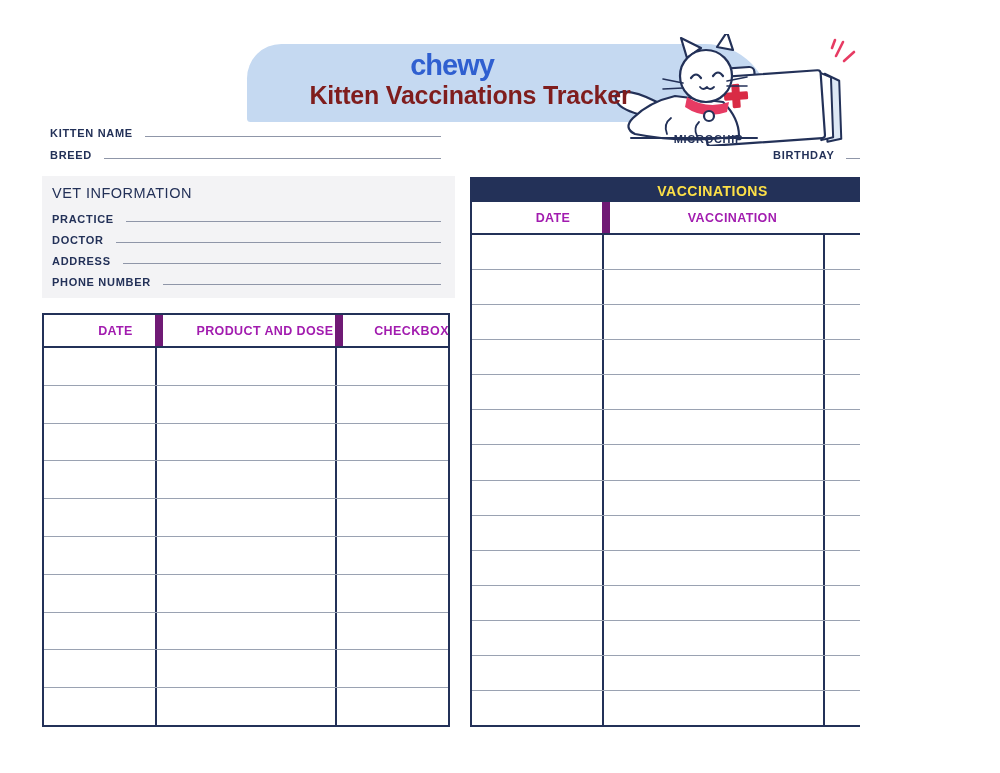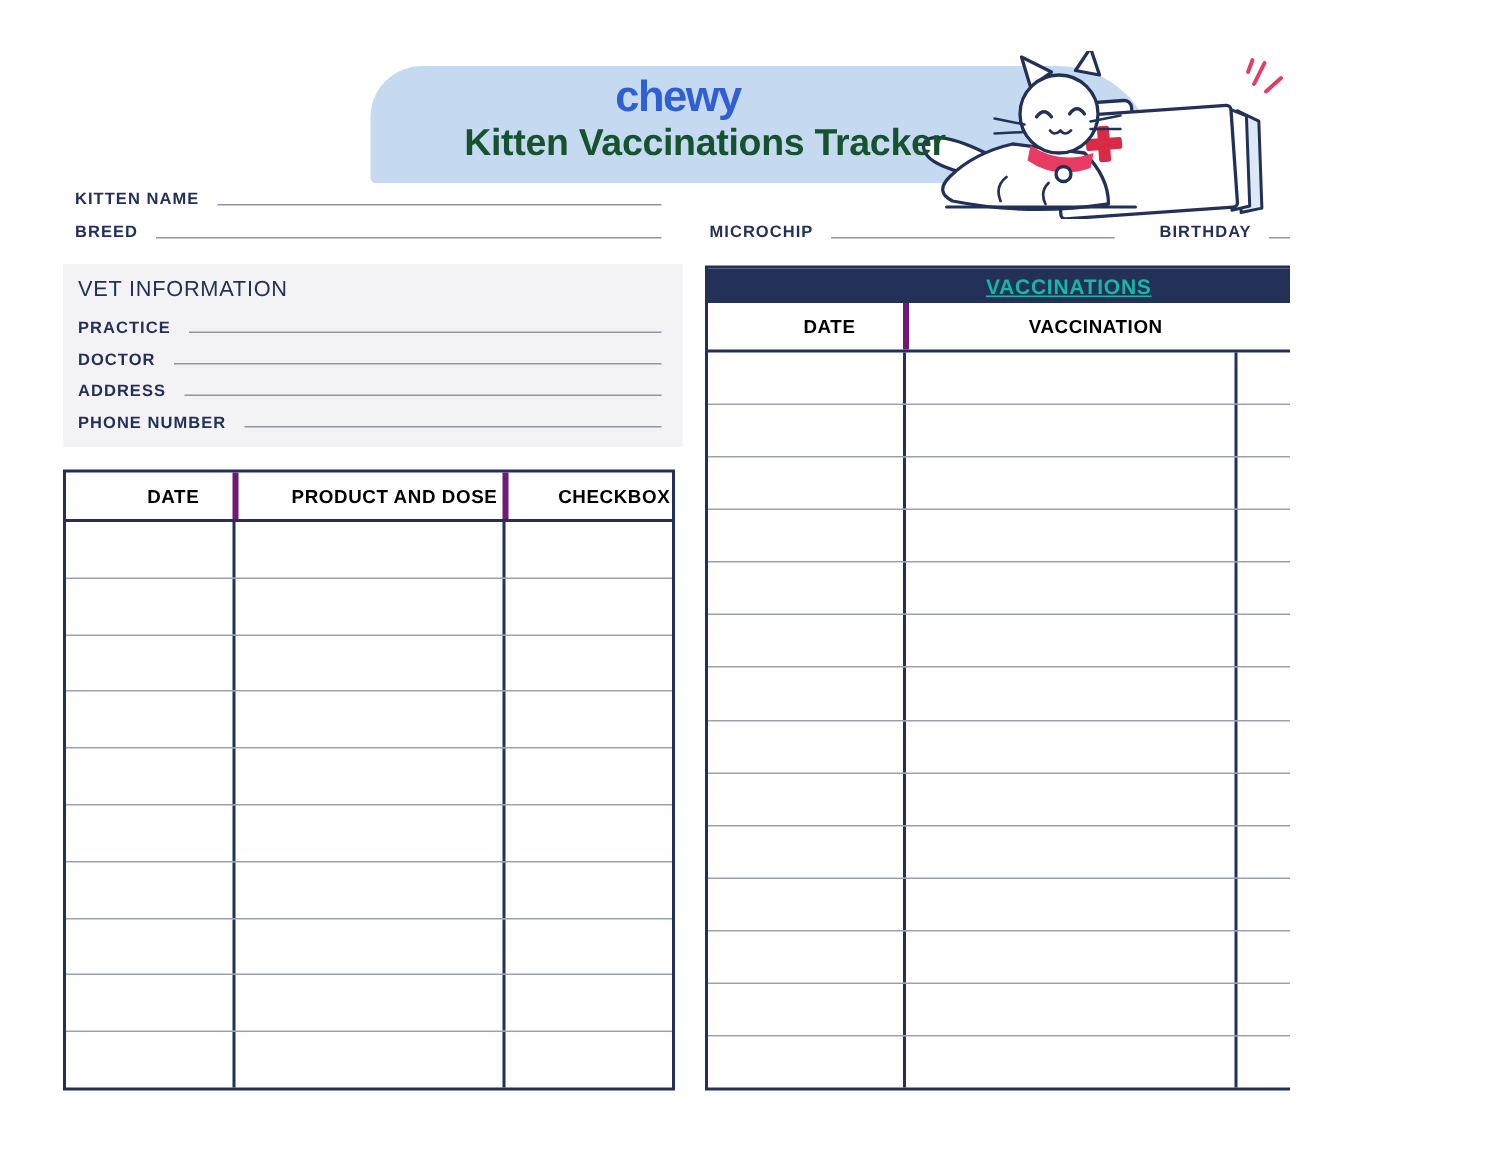--- a/index.html
+++ b/index.html
@@ -5,45 +5,45 @@
   * { margin:0; padding:0; box-sizing:border-box; }
   html,body { background:#ffffff; }
   body { font-family:"Liberation Sans", sans-serif; }
   .page { position:relative; width:860px; height:773px; background:#fff; overflow:hidden; }
 
   
   .banner { position:absolute; left:247px; top:44px; width:523px; height:78px;
             background:#c5d9f1; border-radius:58px 110px 22px 6px; }
   .banner-text { position:absolute; left:247px; top:50px; width:410px; text-align:center; }
   .logo { font-size:29px; font-weight:800; color:#2f5fd0; letter-spacing:-1px; line-height:30px; }
-  .page-title { font-size:25px; font-weight:800; color:#14532d; line-height:30px; letter-spacing:-0.2px;padding-left:36px; }
+  .page-title { font-size:25px; font-weight:800; color:#7f1d1d; line-height:30px; letter-spacing:-0.2px;padding-left:36px; }
   .cat-illustration { position:absolute; left:605px; top:34px; width:255px; height:112px; }
 
   
   .field { position:absolute; display:flex; align-items:flex-end; }
   .field-label { font-size:11px; font-weight:700; color:#233158; letter-spacing:0.7px; white-space:nowrap; }
   .field-line { flex:1; border-bottom:1.5px solid #8f96a8; margin-left:12px; margin-bottom:2px; height:10px; }
 
   
   .vet-box { position:absolute; left:42px; top:176px; width:413px; height:122px;
              background:#f3f3f5; padding:9px 14px 0 10px; }
   .vet-title { font-size:14.5px; font-weight:400; color:#233158; letter-spacing:0.5px; margin-bottom:3px; }
   .vet-row { display:flex; align-items:flex-end; height:21px; }
   .vet-row .field-line { margin-bottom:3px; }
 
   
   .form-table { position:absolute; border:2px solid #233158; background:#fff;
                 display:flex; flex-direction:column; }
-  .t-title { background:#233158; color:#14b8a6; text-align:center; font-weight:700;
+  .t-title { background:#233158; color:#fde047; text-align:center; font-weight:700;
              font-size:13.5px; letter-spacing:0.5px; flex:0 0 auto; display:flex;
-             align-items:center; justify-content:center;text-decoration:underline; }
+             align-items:center; justify-content:center; }
   .t-cols { display:grid; border-bottom:2px solid #233158; flex:0 0 auto; }
   .t-cols > div { display:flex; align-items:center; justify-content:center;
-                  font-size:12.5px; font-weight:700; color:#000000; letter-spacing:0.4px;padding-left:32px; }
-  .t-cols > div + div { border-left:4px solid #701a75; }
+                  font-size:12.5px; font-weight:700; color:#a21caf; letter-spacing:0.4px;padding-left:32px; }
+  .t-cols > div + div { border-left:8px solid #701a75; }
   .t-body { flex:1 1 auto; display:flex; flex-direction:column; }
   .t-row { flex:1 1 auto; display:grid; }
   .t-row:not(:last-child) { border-bottom:1px solid #9aa2b2; }
   .t-cell + .t-cell { border-left:2px solid #233158; }
 
   .prevention-table { left:42px; top:313px; width:408px; height:414px; }
   .prevention-table .t-title { height:24px; }
   .prevention-table .t-cols { height:33px; grid-template-columns:111px 180px 113px; }
   .prevention-table .t-row { grid-template-columns:111px 180px 113px; }
 
@@ -101,21 +101,21 @@
   </div>
 
   <div class="field" style="left:50px; top:127px; width:391px;">
     <span class="field-label">KITTEN NAME</span>
     <span class="field-line"></span>
   </div>
   <div class="field" style="left:50px; top:149px; width:391px;">
     <span class="field-label">BREED</span>
     <span class="field-line"></span>
   </div>
-  <div class="field" style="left:473px; top:149px; width:270px;">
+  <div class="field" style="left:473px; top:133px; width:270px;flex-direction:column;">
     <span class="field-label">MICROCHIP</span>
     <span class="field-line"></span>
   </div>
   <div class="field" style="left:757px; top:149px; width:198px;margin-left:16px;">
     <span class="field-label">BIRTHDAY</span>
     <span class="field-line"></span>
   </div>
 
   <div class="vet-box">
     <div class="vet-title">VET INFORMATION</div>

